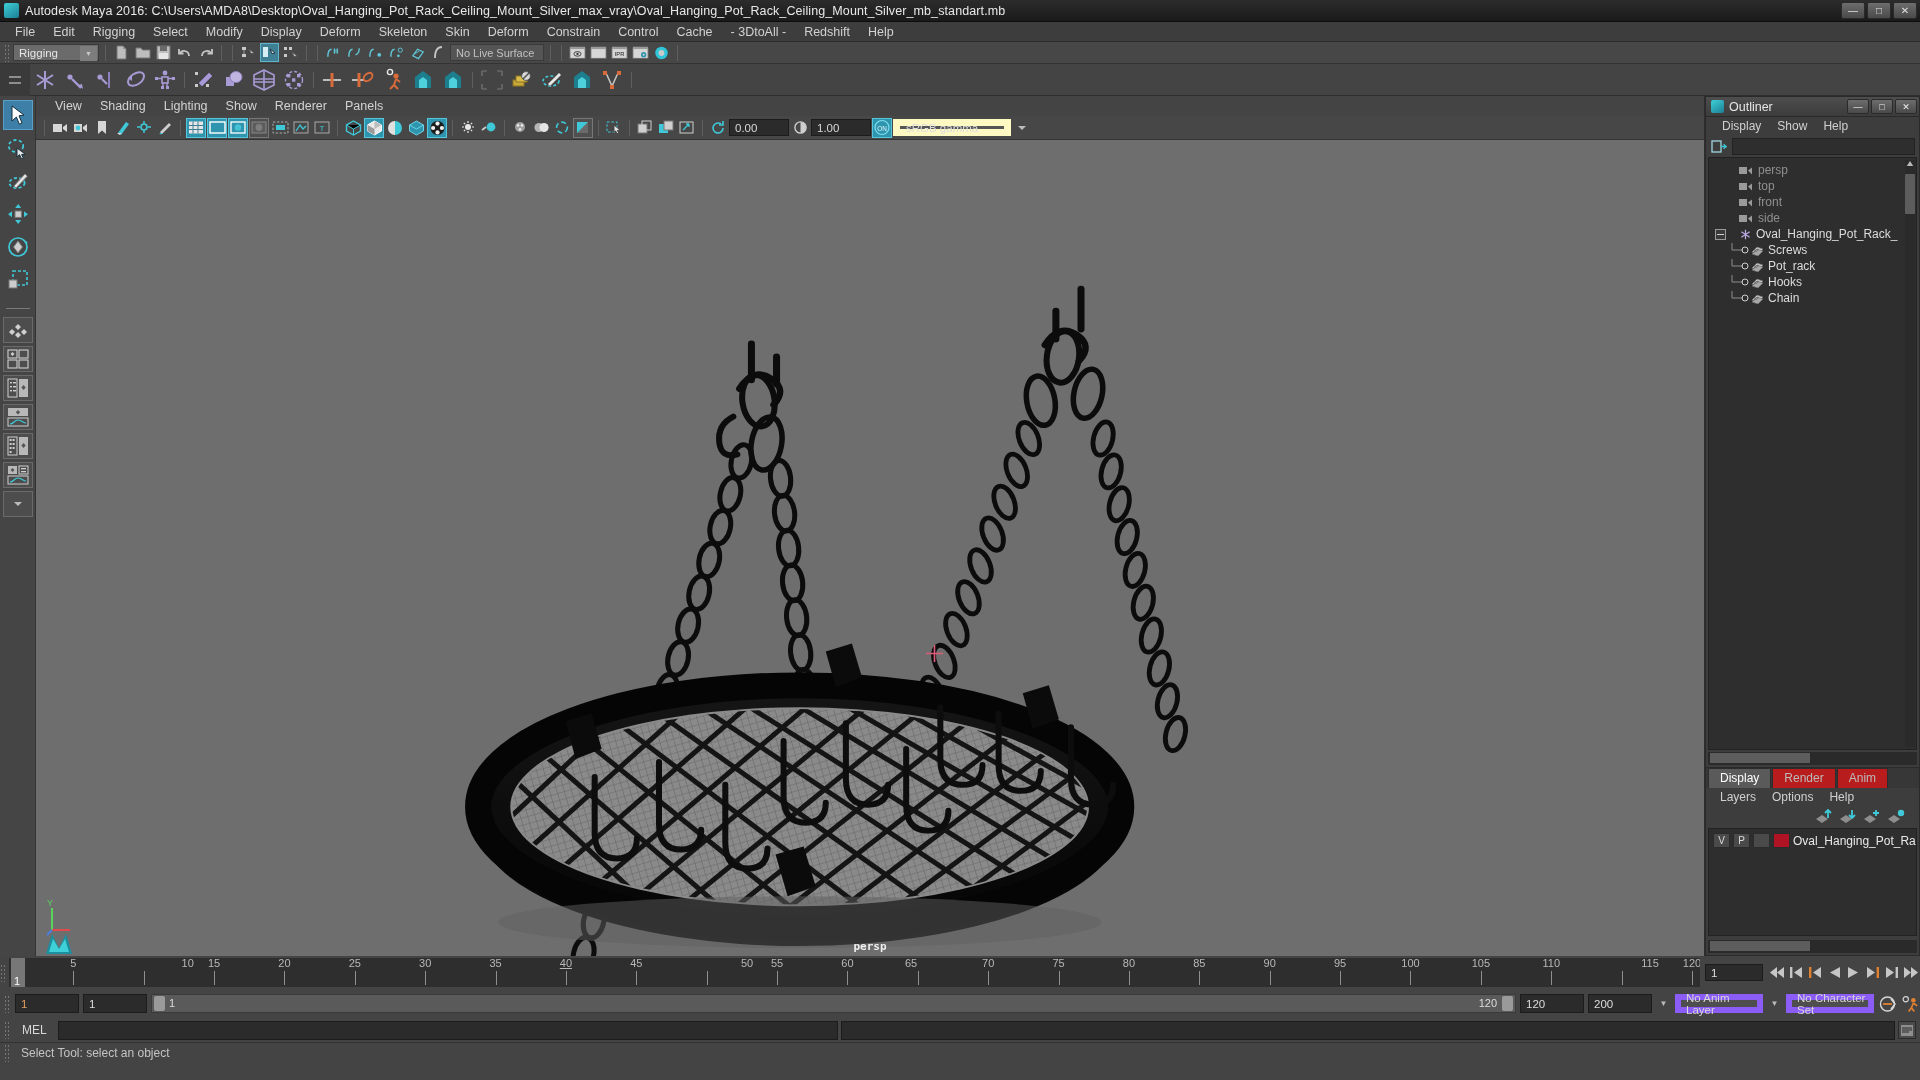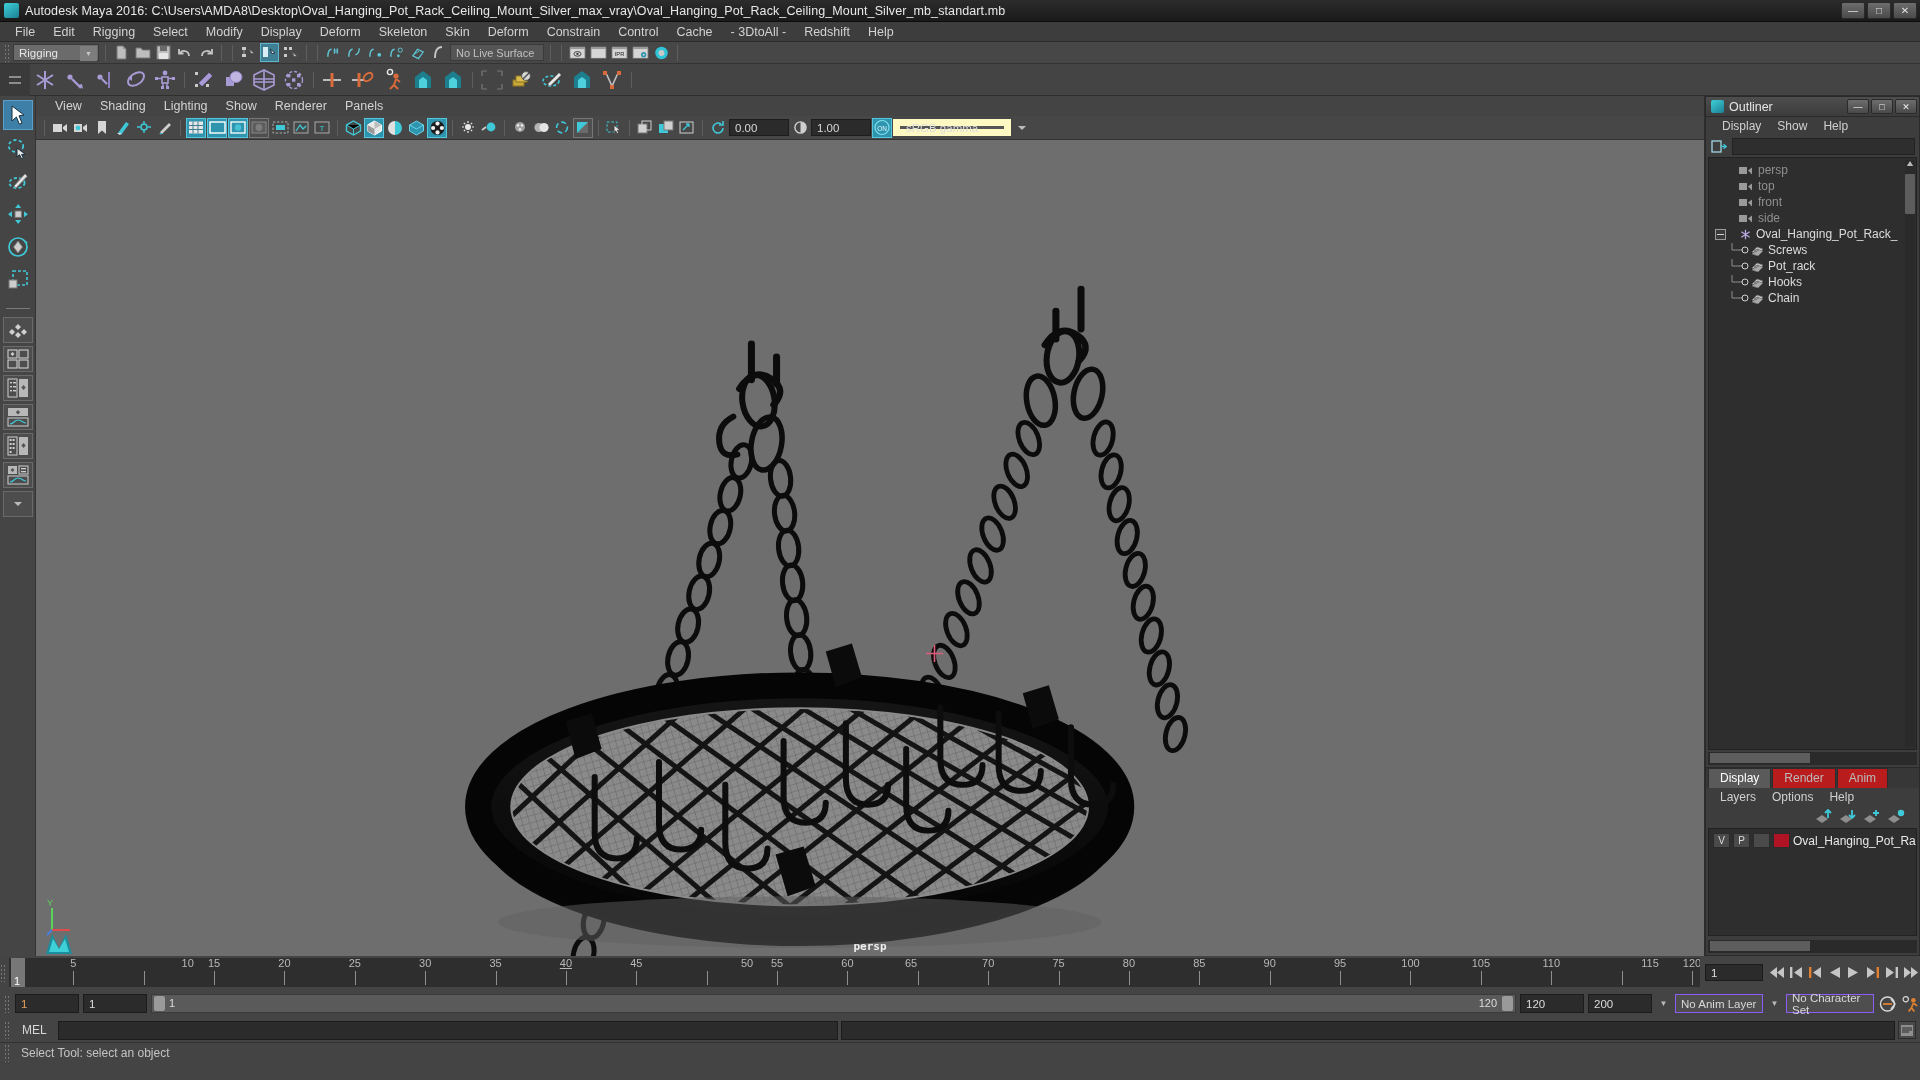--- a/index.html
+++ b/index.html
@@ -149,21 +149,21 @@
 
   
   #rangerow { height:29px; background:#444; display:flex; align-items:center; gap:4px; padding-left:4px; }
   .rfield { width:64px;height:19px;background:#2b2b2b;border:1px solid #1c1c1c;color:#e0a060;
             font-size:11.5px;display:flex;align-items:center;padding-left:5px; flex:none; }
   .rfield.gray { color:#dcdcdc; }
   #rangebar { flex:1; height:19px; background:#5a5a5a; border:1px solid #3a3a3a; position:relative; min-width:0; }
   #rangebar .handle { position:absolute; top:1px; width:11px; height:15px; background:#9a9a9a; border-radius:2px; }
   #rangebar .rl { position:absolute; top:2px; font-size:11px; color:#ddd; }
   .ddrop { width:15px;height:19px;display:flex;align-items:center;justify-content:center;font-size:8px;color:#bbb; flex:none; }
-  .namefield { width:88px;height:19px;background:#4e4e4e;border:1px solid #8b5cf6;color:#d8d8d8;
+  .namefield { width:88px;height:19px;background:#4e4e4e;border:6px solid #8b5cf6;color:#d8d8d8;
                font-size:11.5px;display:flex;align-items:center;padding-left:5px; flex:none; }
 
   
   #cmdrow { height:24px; background:#444; display:flex; align-items:center; gap:3px; padding-left:4px; }
   #mellabel { font-size:12px; color:#d8d8d8; padding:0 8px; }
   #cmdin { width:780px; height:19px; background:#2b2b2b; border:1px solid #1c1c1c; flex:none; }
   #cmdout { flex:1; height:19px; background:#2b2b2b; border:1px solid #1c1c1c; min-width:0; }
   #cmdbtn { width:18px;height:18px;background:#4a4a4a;border:1px solid #2b2b2b;margin-right:4px;flex:none;
             display:flex;align-items:center;justify-content:center; }
 

